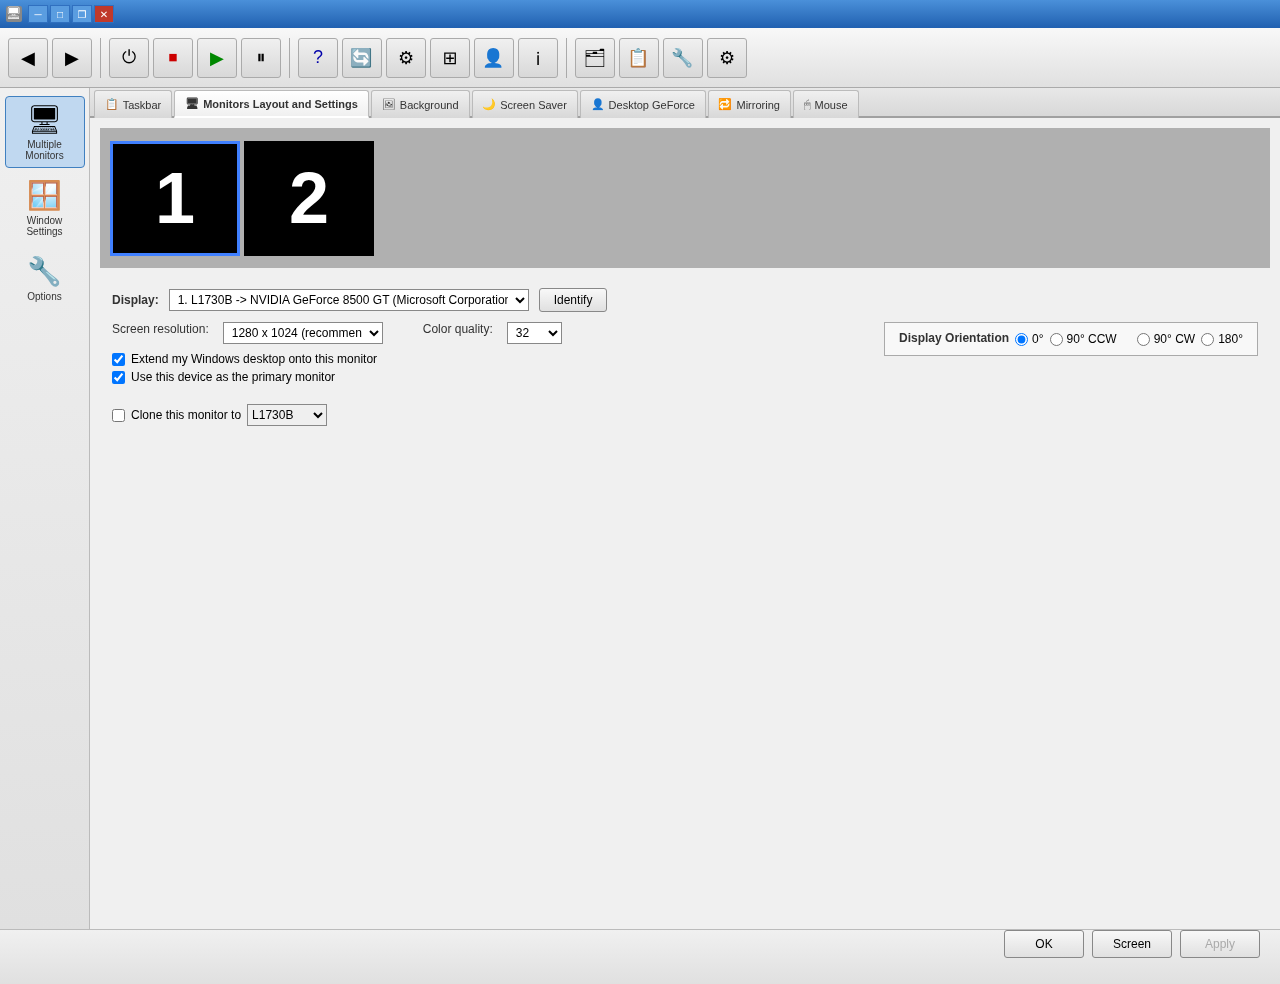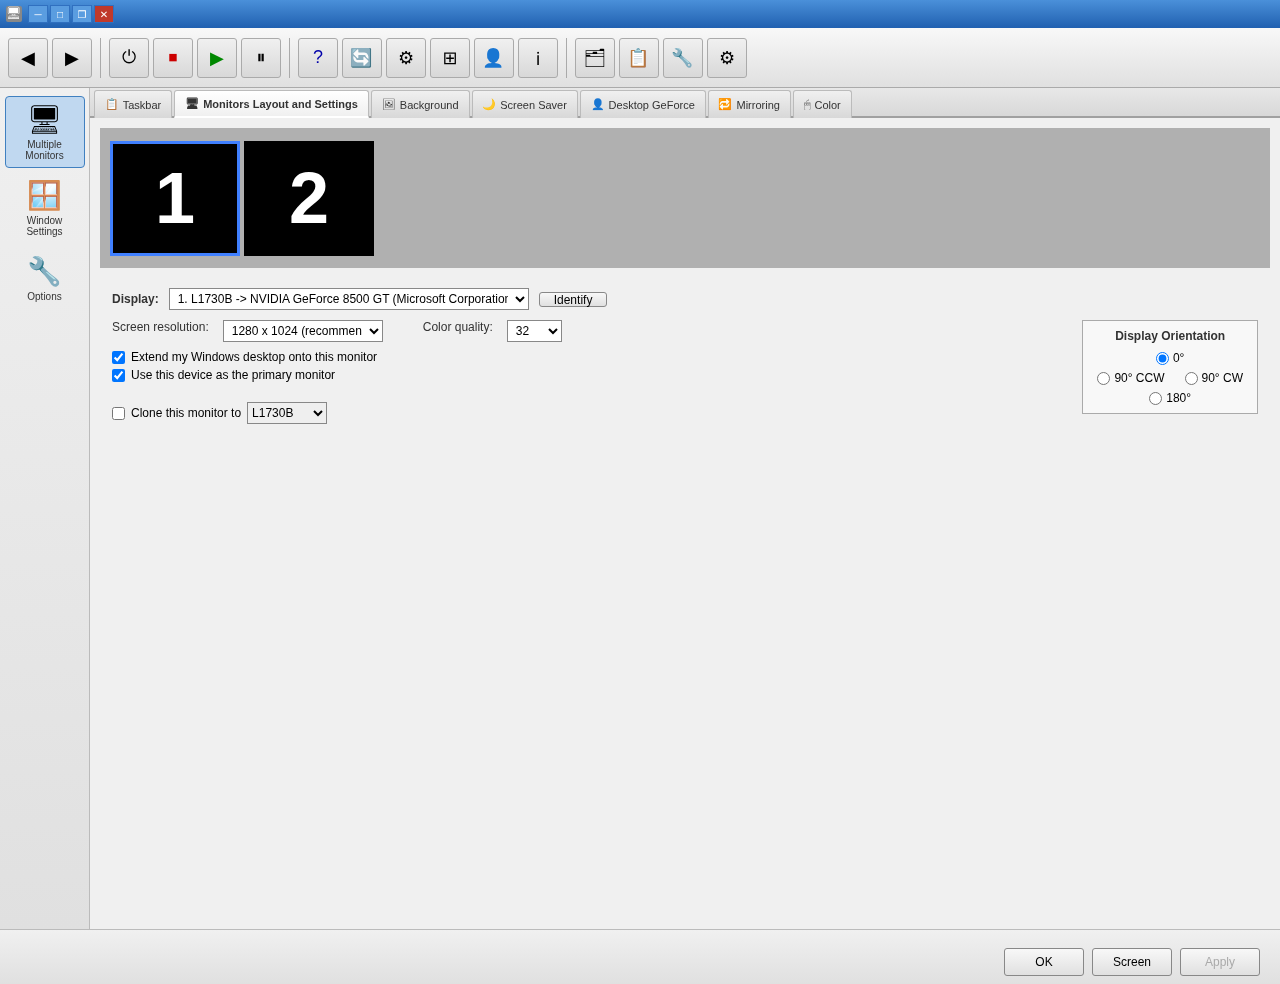--- a/index.html
+++ b/index.html
@@ -197,21 +197,21 @@
     .display-label { font-size: 12px; color: #333; font-weight: bold; }
     .display-select {
       width: 360px;
       height: 22px;
       border: 1px solid #888;
       background: white;
       font-size: 12px;
       padding: 0 4px;
     }
     .identify-btn {
-      height: 15px;
+      height: 24px;
       padding: 0 14px;
       background: linear-gradient(to bottom, #f8f8f8, #e0e0e0);
       border: 1px solid #888;
       border-radius: 3px;
       cursor: pointer;
       font-size: 12px;
     }
 
     .options-row {
       display: flex;
@@ -229,21 +229,20 @@
     }
     .res-select { width: 160px; }
     .color-select { width: 55px; }
 
     
     .orientation-box {
       border: 1px solid #aaa;
       padding: 8px 14px;
       background: #f8f8f8;
       display: flex;
-      flex-direction: column;
       align-items: center;
       gap: 6px;
     }
     .orientation-title { font-size: 12px; font-weight: bold; color: #333; margin-bottom: 2px; }
     .orientation-row { display: flex; gap: 20px; align-items: center; }
     .radio-item { display: flex; align-items: center; gap: 4px; font-size: 12px; }
 
     .checkbox-item { display: flex; align-items: center; gap: 6px; font-size: 12px; margin-bottom: 4px; }
     .checkbox-item input[type=checkbox] { width: 13px; height: 13px; }
     .clone-item { display: flex; align-items: center; gap: 6px; font-size: 12px; margin-top: 20px; }
@@ -251,23 +250,23 @@
     
     .bottom-bar {
       position: absolute;
       bottom: 0;
       left: 0;
       right: 0;
       height: 55px;
       background: linear-gradient(to bottom, #f0f0f0, #e0e0e0);
       border-top: 1px solid #bbb;
       display: flex;
-      align-items: flex-end;
+      align-items: flex-start;
       justify-content: flex-end;
-      padding: 8px 20px;
+      padding: 0 20px;
       gap: 8px;
     }
     .bottom-btn {
       width: 80px;
       height: 28px;
       background: linear-gradient(to bottom, #f8f8f8, #e0e0e0);
       border: 1px solid #888;
       border-radius: 3px;
       cursor: pointer;
       font-size: 12px;
@@ -353,21 +352,21 @@
     <div class="tab">
       <span>👤</span>
       <span>Desktop GeForce</span>
     </div>
     <div class="tab">
       <span>🔁</span>
       <span>Mirroring</span>
     </div>
     <div class="tab">
       <span>🖱</span>
-      <span>Color</span>
+      <span>Mouse</span>
     </div>
   </div>
 
   <div class="main-panel">
 
     <div class="monitor-layout">
       <div class="monitor-box selected">
         <span class="monitor-number">1</span>
       </div>
       <div class="monitor-box unselected">

